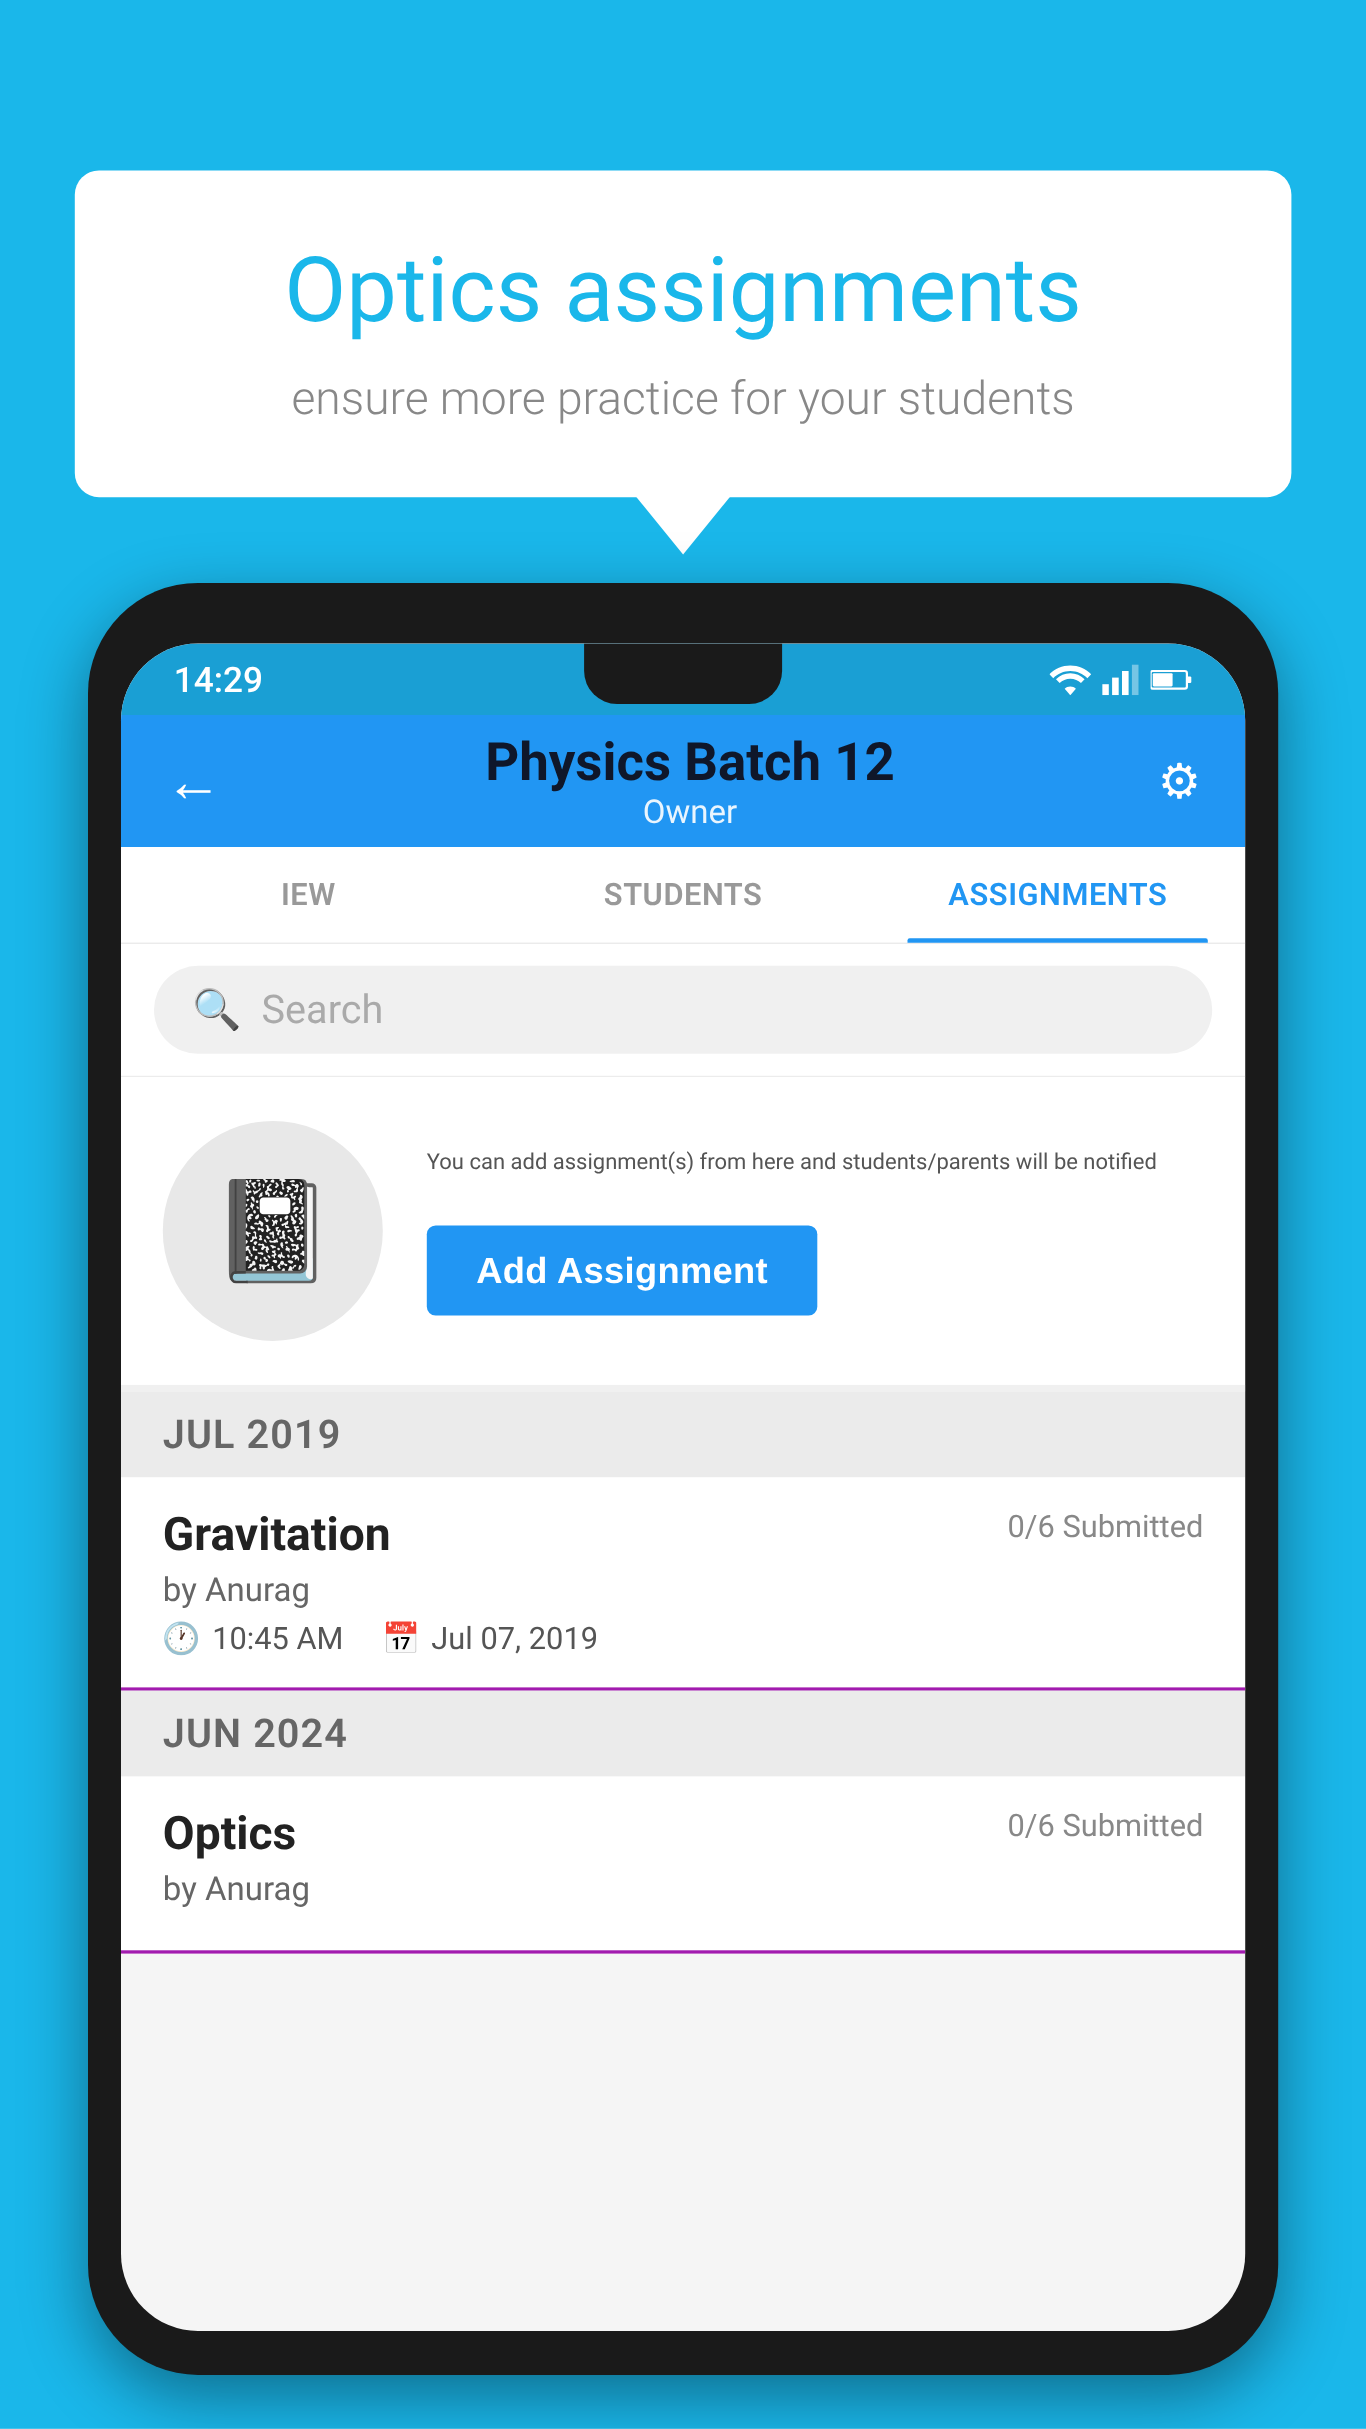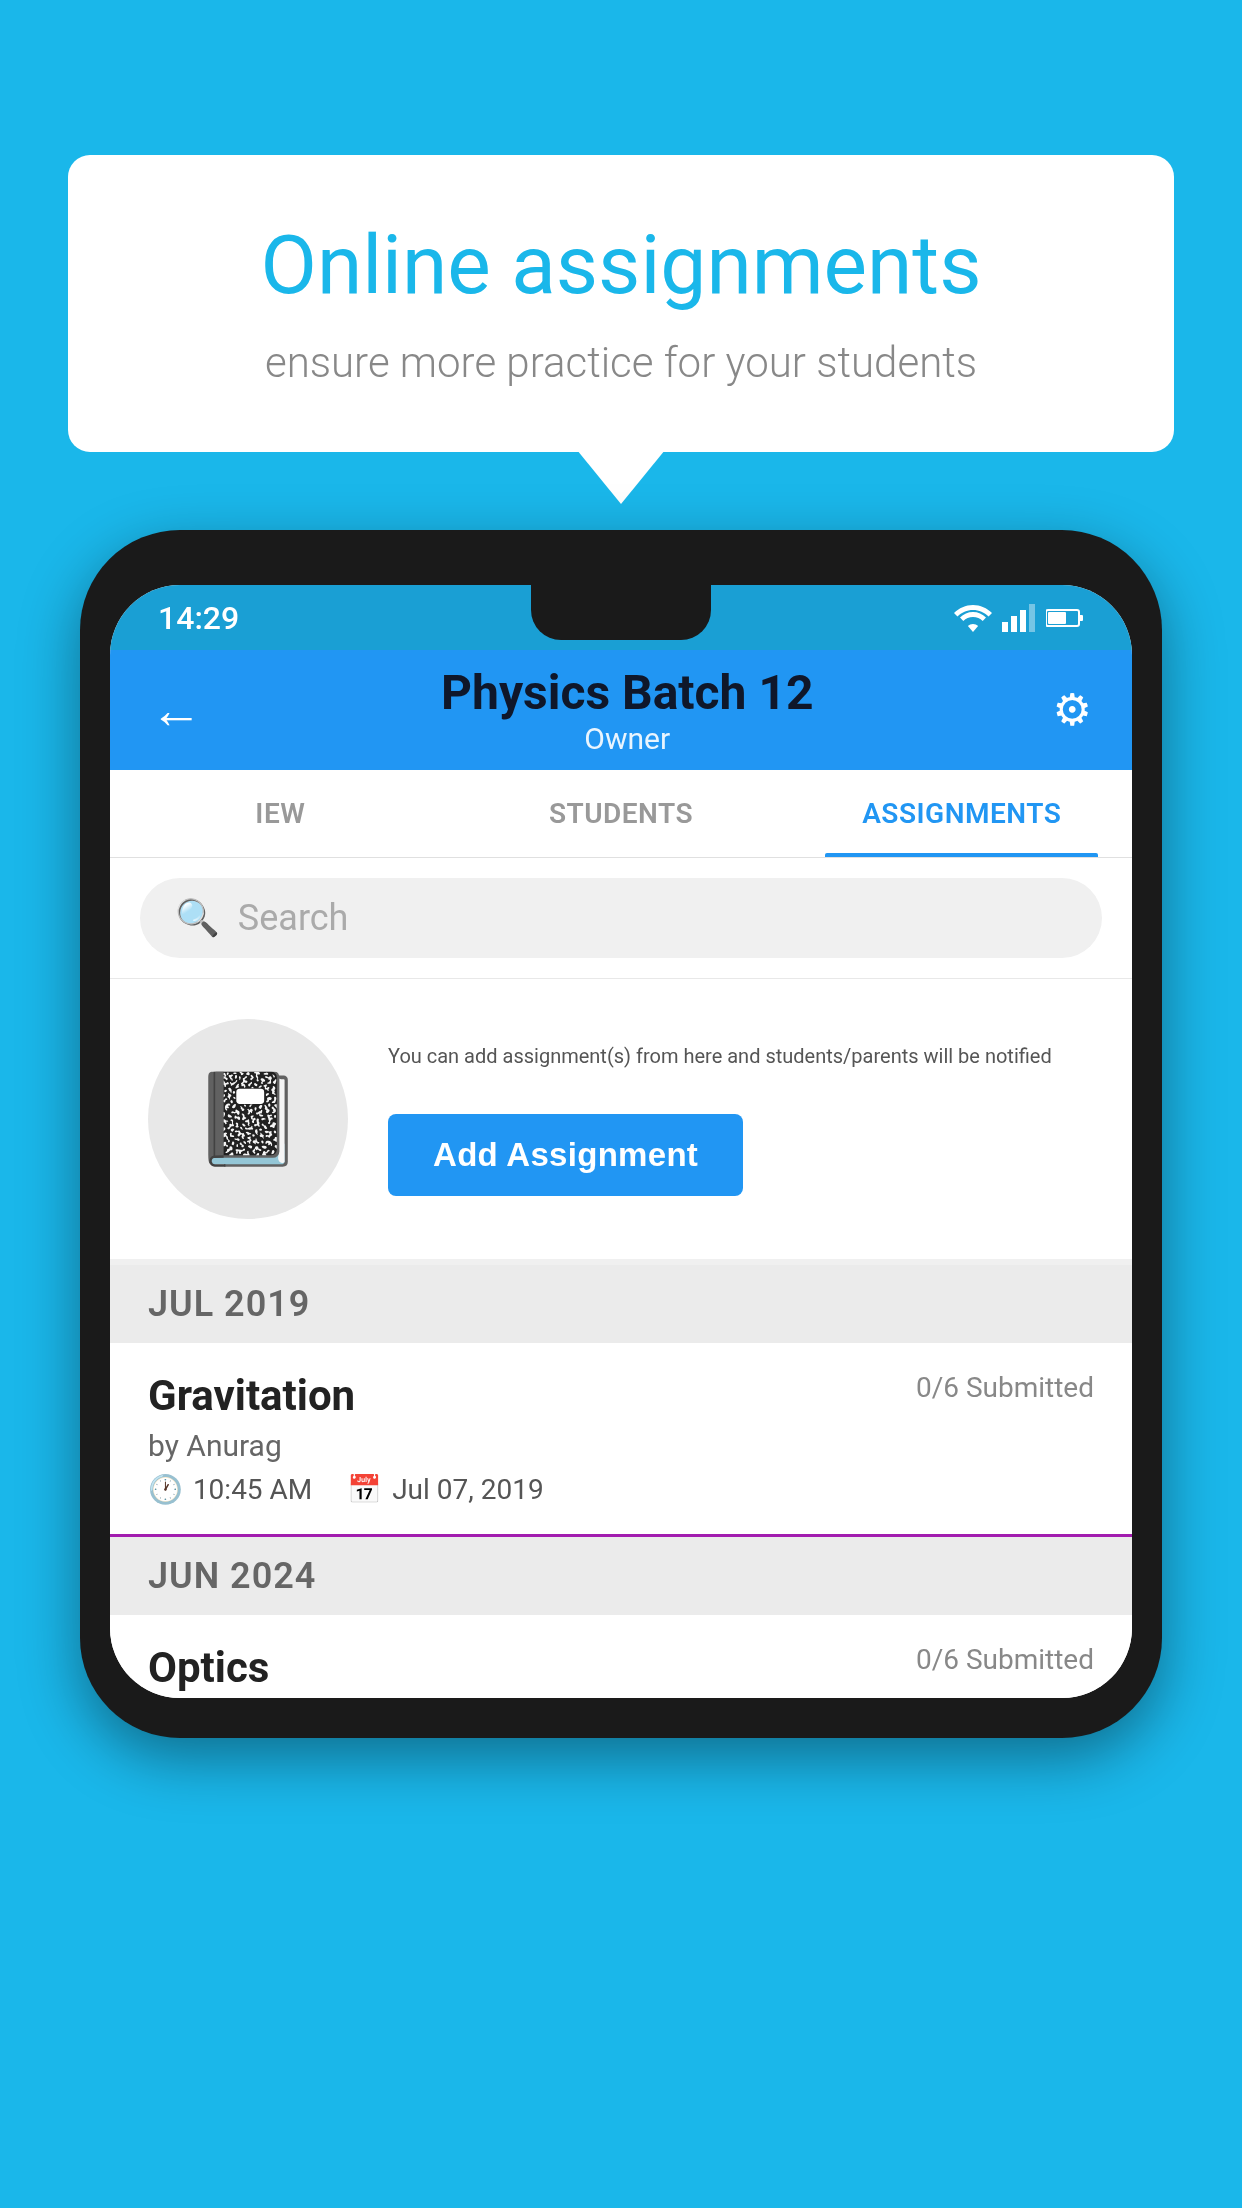--- a/index.html
+++ b/index.html
@@ -48,21 +48,21 @@
       color: #888;
       font-weight: 300;
     }
 
     
     .phone {
       position: absolute;
       top: 530px;
       left: 80px;
       width: 1082px;
-      height: 1208px;
+      height: 1629px;
       background: #1a1a1a;
       border-radius: 100px;
       box-shadow: 0 20px 60px rgba(0,0,0,0.4);
       overflow: hidden;
     }
 
     
     .phone-screen {
       position: absolute;
       top: 55px;
@@ -296,21 +296,21 @@
     .meta-icon {
       font-size: 28px;
     }
 
     
   </style>
 </head>
 <body>
 
 <div class="speech-bubble">
-  <div class="speech-bubble-title">Online assignments</div>
+  <div class="speech-bubble-title">Optics assignments</div>
   <div class="speech-bubble-subtitle">ensure more practice for your students</div>
 </div>
 
 <div class="phone">
 
   <div class="phone-screen">
 
     <div class="phone-notch"></div>
 
     <div class="status-bar">

